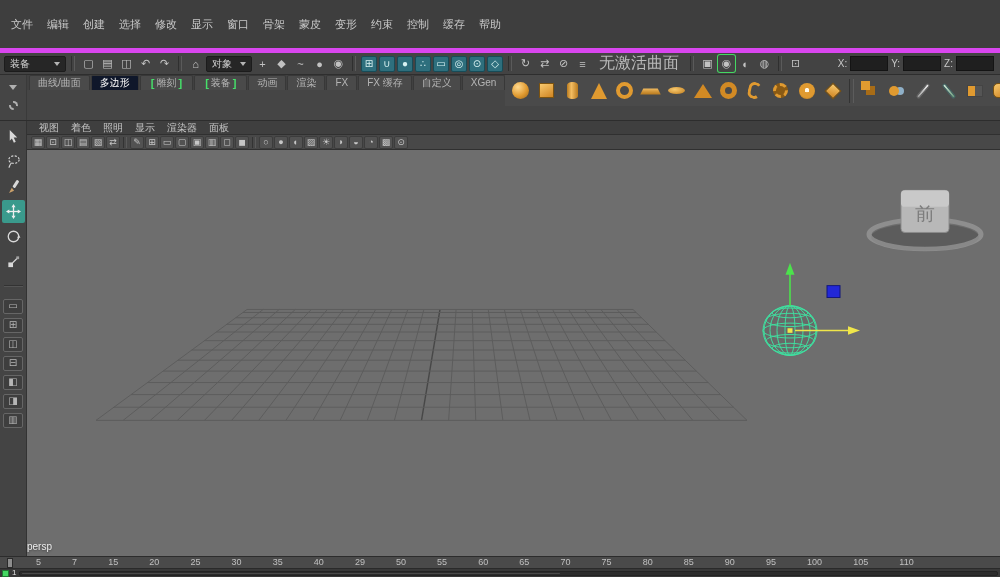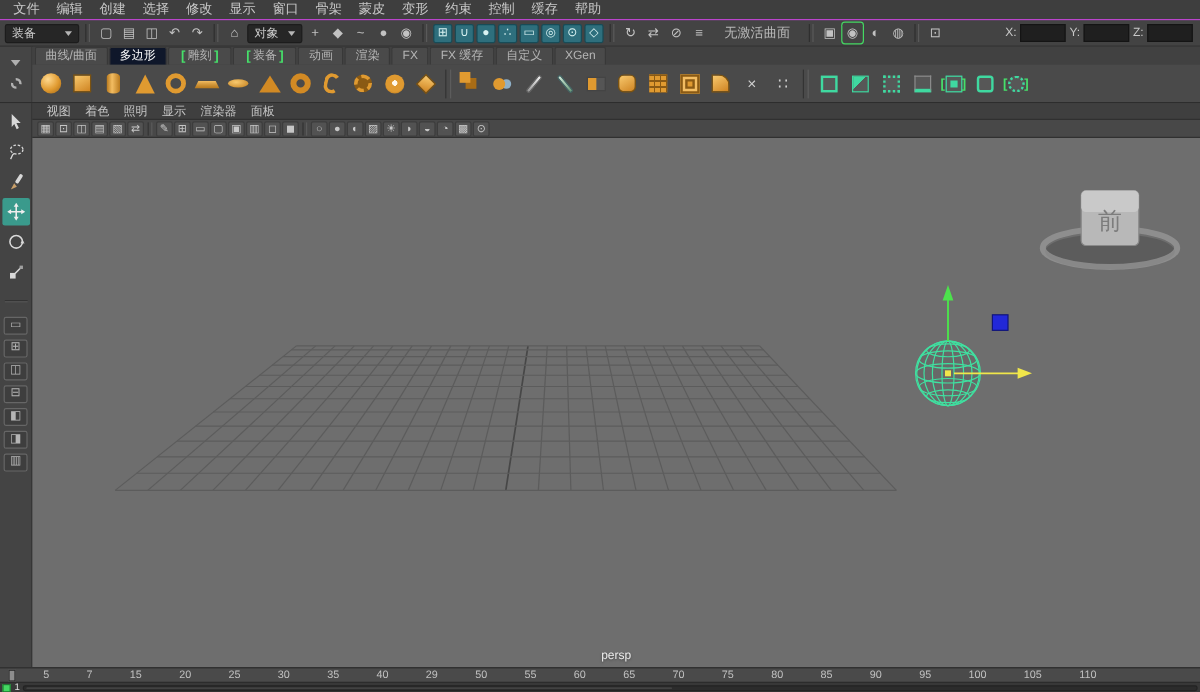--- a/index.html
+++ b/index.html
@@ -1,42 +1,42 @@
 <!DOCTYPE html>
 <html><head>
 <meta charset="utf-8">
 <style>
 *{box-sizing:border-box;margin:0;padding:0}
 html,body{width:1000px;height:577px;background:#2f2f2f;font-family:"Liberation Sans","DejaVu Sans",sans-serif;overflow:hidden}
 #app{width:1000px;height:577px;display:flex;flex-direction:column;background:#444}
 
 
-#menubar{flex:0 0 17px;background:#3e3e3e;border-bottom:1px solid #d946ef;display:flex;align-items:center;padding:0 4px}
+#menubar{flex:0 0 17px;background:#3e3e3e;border-bottom:5px solid #d946ef;display:flex;align-items:center;padding:16px 4px}
 .menu-item{font-size:11px;color:#c8c8c8;padding:0 7px;line-height:16px;cursor:default;white-space:nowrap}
 
 
 #statusbar{flex:0 0 22px;background:#434343;border-bottom:1px solid #2e2e2e;display:flex;align-items:center;padding:0 4px;gap:2px}
 .sb-sep{width:4px;height:15px;border-left:1px solid #2f2f2f;border-right:1px solid #5a5a5a;margin:0 3px}
 .dropdown{height:16px;background:#262626;border:1px solid #1c1c1c;border-radius:2px;color:#cfcfcf;font-size:10px;display:flex;align-items:center;gap:8px;padding:0 5px;min-width:62px;justify-content:space-between;white-space:nowrap}
 .dropdown.slim{min-width:46px}
 .caret{width:0;height:0;border-left:3.5px solid transparent;border-right:3.5px solid transparent;border-top:4px solid #b5b5b5}
 .sb-icon{width:17px;height:17px;display:flex;align-items:center;justify-content:center;font-size:11px;color:#c2c2c2;border-radius:2px}
 .sb-icon.teal{background:#2e6f7d;border:1px solid #174b57;color:#d8f2f2;font-size:10px;width:16px;height:16px}
 .sb-icon.accent{box-shadow:0 0 0 1px #44d862}
-.sb-field{height:16px;min-width:76px;display:flex;align-items:center;justify-content:center;font-size:11px;color:#b9b9b9;padding:0 6px;white-space:nowrap}
+.sb-field{height:16px;min-width:76px;display:flex;align-items:center;justify-content:center;font-size:16px;color:#b9b9b9;padding:0 6px;white-space:nowrap}
 .axis-wrap{margin-left:auto;display:flex;align-items:center;gap:3px;padding-right:2px}
 .axis-label{font-size:10px;color:#c8c8c8}
 .axis-input{width:38px;height:15px;background:#1f1f1f;border:1px solid #141414;color:#ddd;font-size:10px;padding:0 3px}
 
 
 .shelf-wrap{flex:0 0 46px;display:flex;background:#454545;border-bottom:1px solid #2d2d2d}
 .shelf-side{width:27px;display:flex;flex-direction:column;align-items:center;justify-content:space-evenly;border-right:1px solid #3a3a3a}
 .side-arrow{width:0;height:0;border-left:4px solid transparent;border-right:4px solid transparent;border-top:5px solid #b0b0b0}
 .side-gear{width:9px;height:9px;border:2px dashed #b0b0b0;border-radius:50%}
-.shelf-main{flex:1;display:flex;flex-direction:column;min-width:0}
+.shelf-main{flex:1;display:flex;flex-direction:row;min-width:0}
 #shelftabs{height:15px;display:flex;align-items:flex-end;gap:1px;padding-left:2px;background:#414141}
 .shelf-tab{font-size:10px;color:#b5b5b5;padding:1px 8px;background:#4a4a4a;border:1px solid #383838;border-bottom:none;border-radius:2px 2px 0 0;display:flex;align-items:center;line-height:12px;white-space:nowrap}
 .shelf-tab.active{background:#0f172a;color:#fff}
 .bracket{color:#46e06a;font-weight:bold;font-size:11px;line-height:10px}
 .shelf-tab .bracket{margin:0 2px}
 #shelficons{height:31px;display:flex;align-items:center;padding-left:3px;gap:1px;background:#4a4a4a;overflow:hidden}
 .shelf-icon{width:25px;height:26px;flex:0 0 auto;display:flex;align-items:center;justify-content:center;border-radius:2px;font-size:13px;color:#cfcfcf}
 .shelf-sep{width:5px;height:24px;flex:0 0 auto;border-left:1px solid #333;border-right:1px solid #5c5c5c;margin:0 3px}
 
 
@@ -80,21 +80,21 @@
 
 #panel{flex:1;display:flex;flex-direction:column;min-width:0}
 #panelmenu{height:14px;background:#3f3f3f;border-bottom:1px solid #303030;display:flex;align-items:center;padding-left:6px}
 .pm-item{font-size:10px;color:#c5c5c5;padding:0 6px;white-space:nowrap}
 #paneltoolbar{height:15px;background:#484848;border-bottom:1px solid #303030;display:flex;align-items:center;gap:1px;padding-left:4px}
 .pt-icon{width:14px;height:13px;display:flex;align-items:center;justify-content:center;font-size:9px;color:#c6c6c6;background:#525252;border:1px solid #3c3c3c;border-radius:2px;flex:0 0 auto}
 .pt-sep{width:4px;height:11px;border-left:1px solid #333;border-right:1px solid #5a5a5a;margin:0 2px}
 
 #viewport{flex:1;position:relative;background:#6e6e6e;min-height:0}
 #vpsvg{position:absolute;inset:0;width:100%;height:100%}
-#persplabel{position:absolute;left:0;right:0;bottom:4px;text-align:center;font-size:10px;color:#ececec;text-shadow:0 1px 2px rgba(0,0,0,.4)}
+#persplabel{position:absolute;left:0;right:0;bottom:4px;font-size:10px;color:#ececec;text-shadow:0 1px 2px rgba(0,0,0,.4)}
 
 
 #timeslider{flex:0 0 12px;background:#4a4a4a;border-top:1px solid #2c2c2c;position:relative;display:flex;align-items:center}
 #ticks{flex:1;display:flex;justify-content:space-between;padding:0 86px 0 36px}
 .tick{font-size:9px;color:#c0c0c0;line-height:11px}
 #playhead{position:absolute;left:7px;top:1px;width:6px;height:10px;background:#8d8d8d;border:1px solid #2a2a2a}
 #rangeslider{flex:0 0 9px;background:#383838;display:flex;align-items:center;gap:3px;padding:0 2px;border-top:1px solid #2a2a2a}
 .range-green{width:7px;height:7px;background:#44d862;border:1px solid #1f7a33}
 .range-frame{font-size:8px;color:#e0e0e0;line-height:8px}
 .range-groove{flex:1;height:5px;background:#2c2c2c;border:1px solid #232323;border-radius:2px;position:relative}

